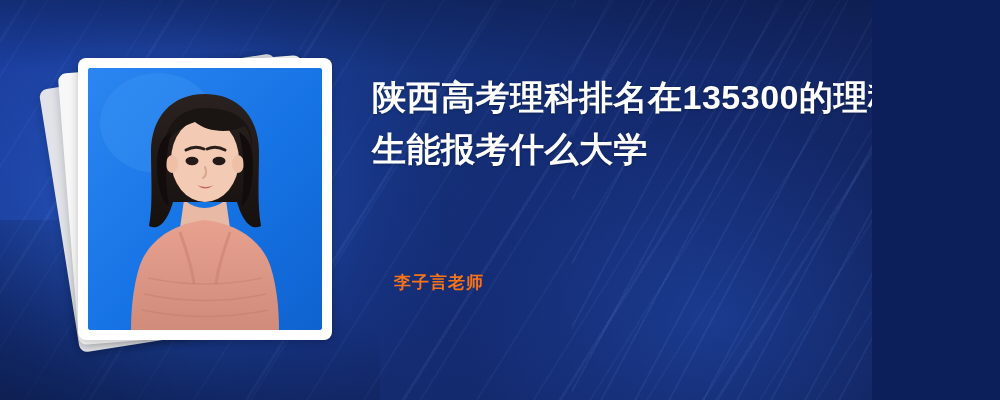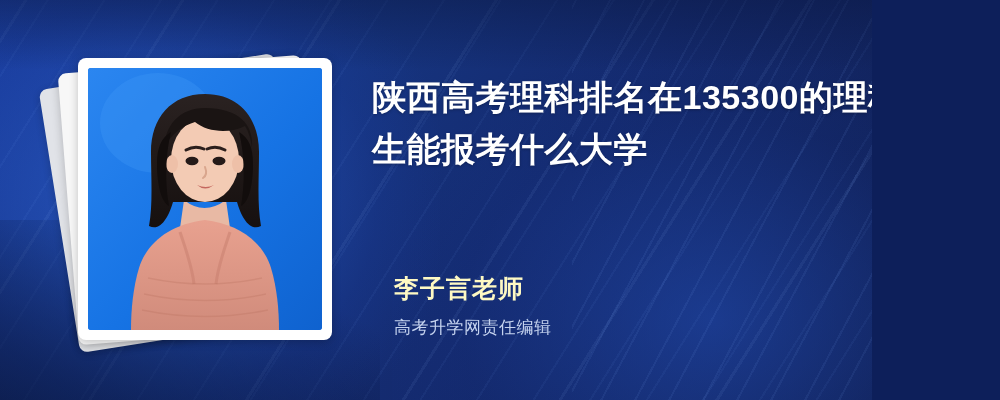--- a/index.html
+++ b/index.html
@@ -157,25 +157,26 @@
     letter-spacing: 0.5px;
     text-shadow: 0 1px 3px rgba(0,0,0,0.28);
   }
   .byline {
     position: absolute;
     left: 394px;
     top: 272px;
     width: 420px;
   }
   .author-name {
-    color: #fef9c3;
-    font-size: 25px;
+    color: #f97316;
+    font-size: 17px;
     font-weight: 700;
     letter-spacing: 1px;
     line-height: 1.3;
+    font-family: Liberation Serif, serif;
   }
   .author-role {
     margin-top: 12px;
     color: #c5d3ef;
     font-size: 17px;
     letter-spacing: 0.5px;
     line-height: 1.3;
   }
 </style>
 </head>
@@ -252,16 +253,15 @@
           <path d="M151 64 c6 24 6 52 2 74 c8 -4 12 -22 12 -42 c0 -16 -4 -26 -14 -32 z" fill="#120d0c"></path>
         </svg>
       </div>
     </div>
   </div>
 
   <div class="headline">陕西高考理科排名在135300的理科类考生能报考什么大学</div>
 
   <div class="byline">
     <div class="author-name">李子言老师</div>
-    <div class="author-role">高考升学网责任编辑</div>
   </div>
 
 </div>
 
 </body></html>

